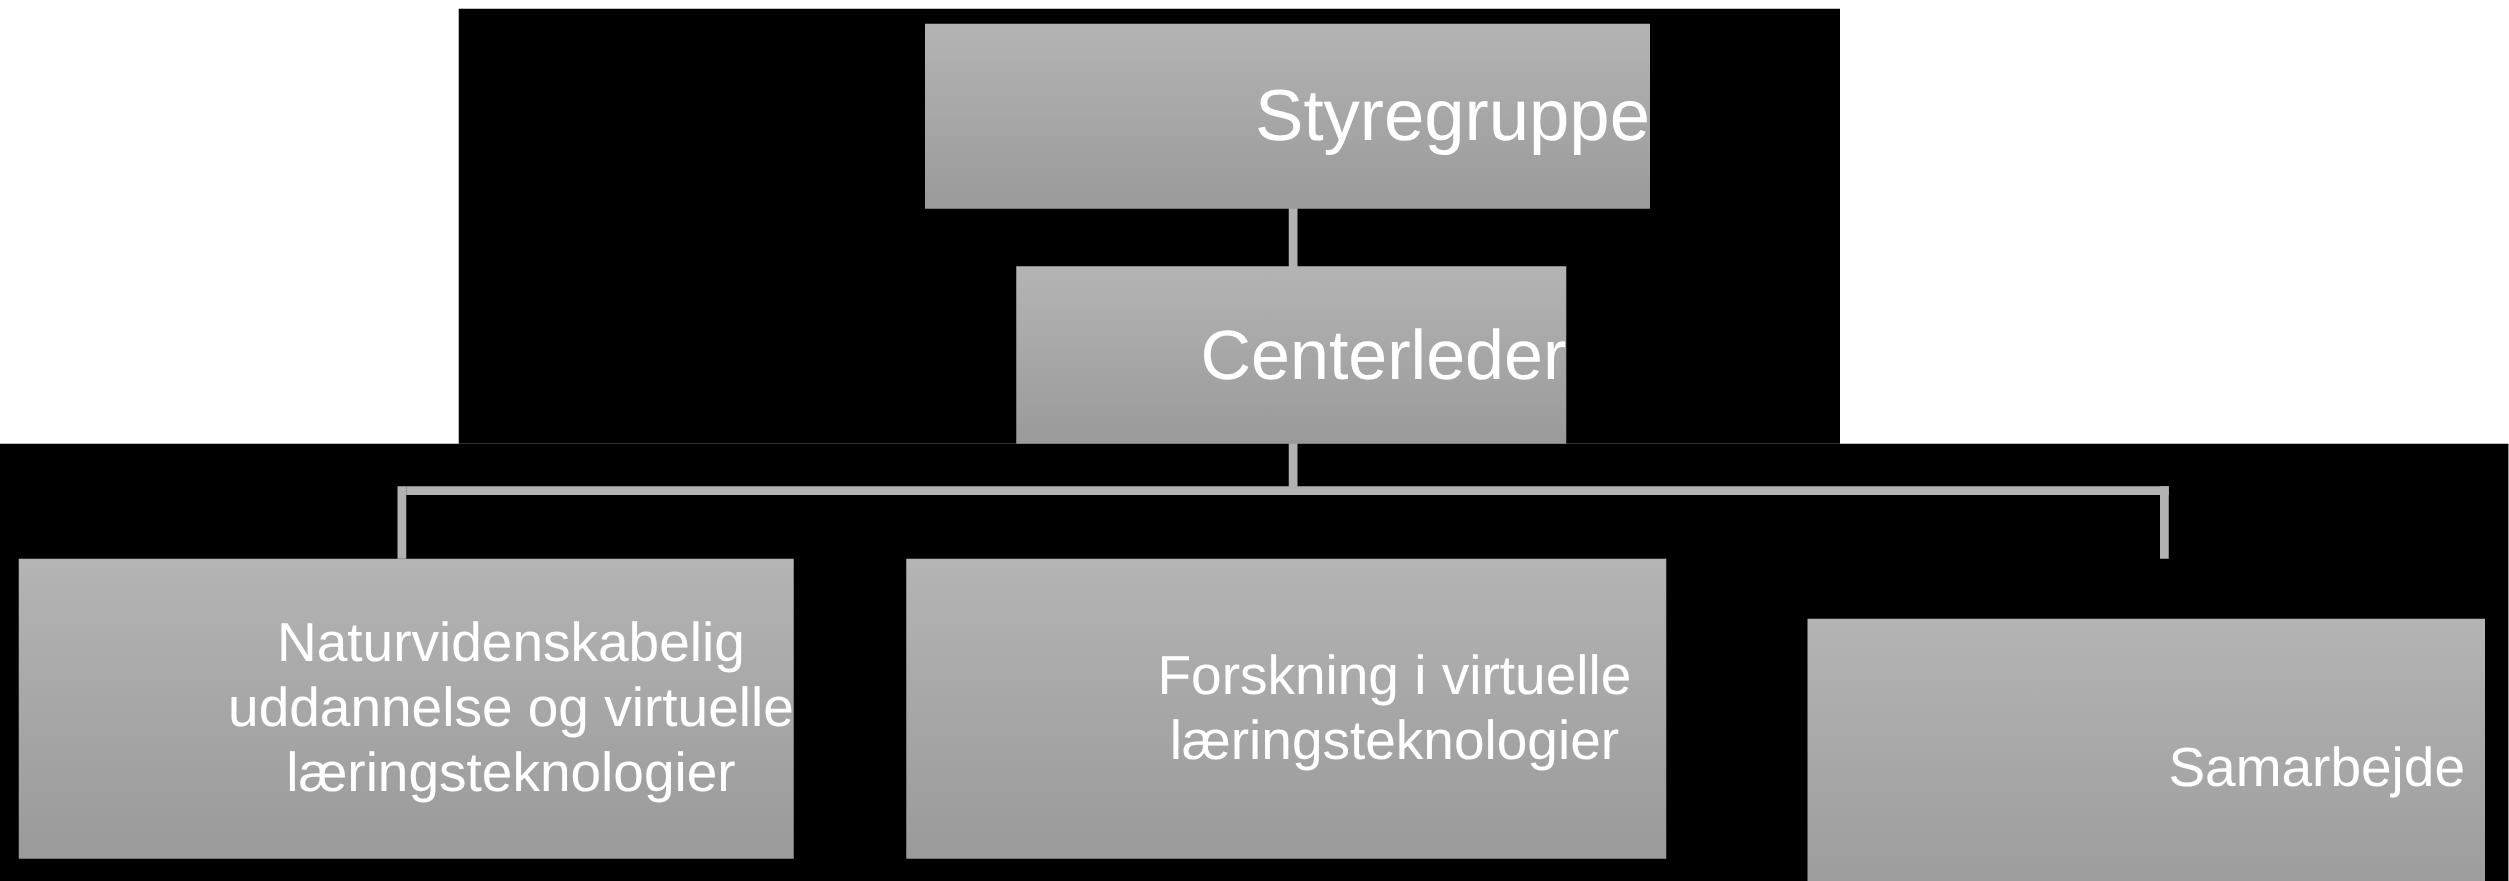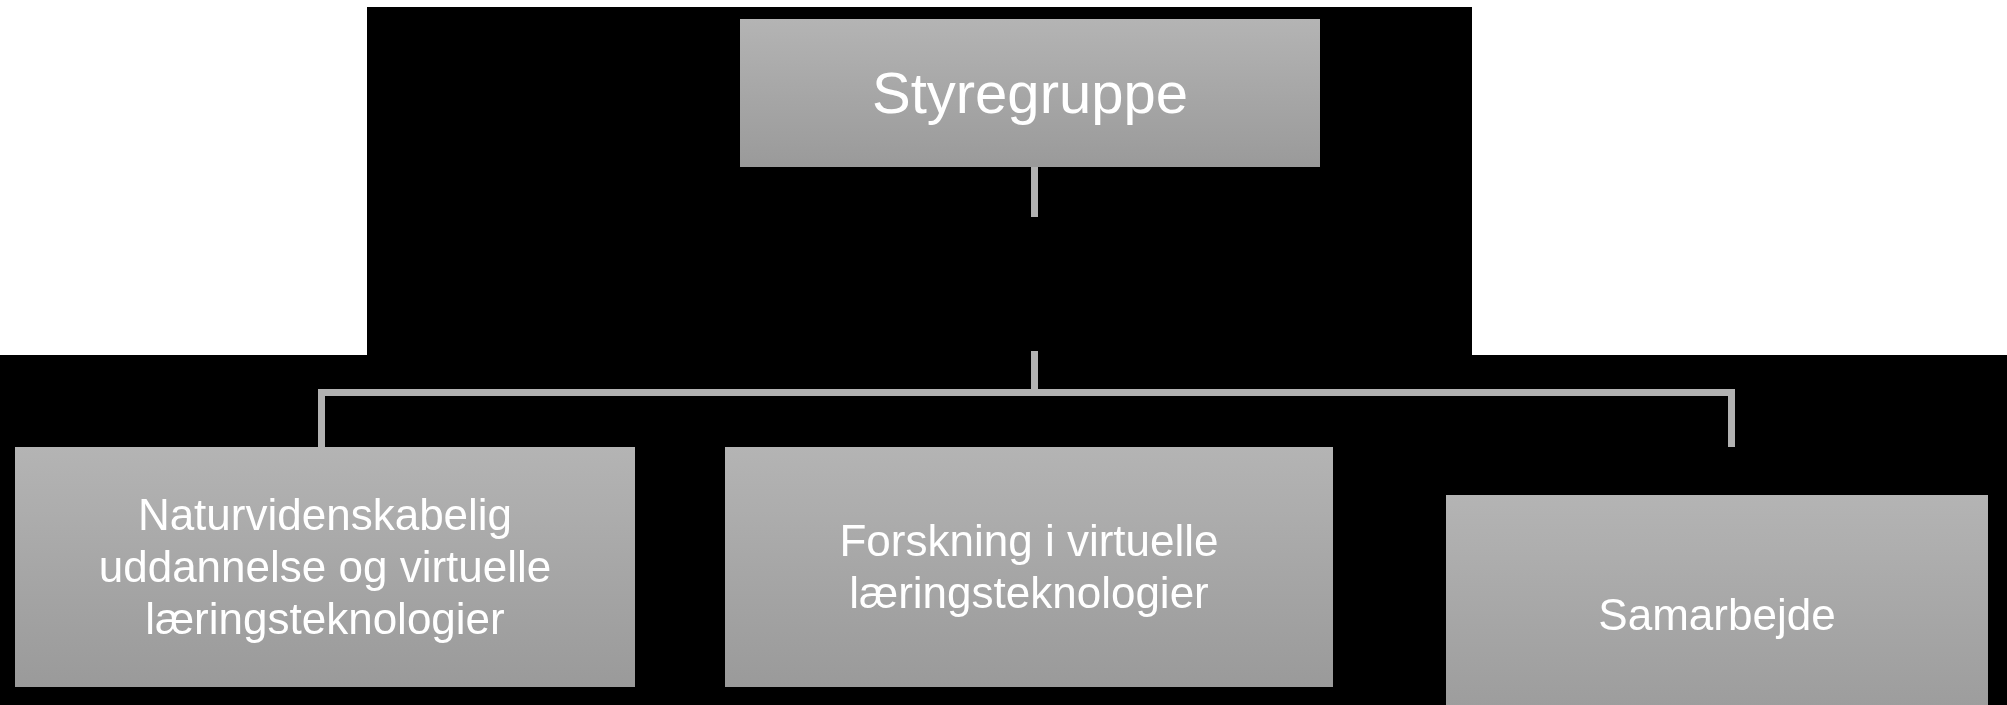--- a/index.html
+++ b/index.html
@@ -68,21 +68,21 @@
     left: 1728px;
     top: 389px;
     width: 7px;
     height: 58px;
   }
   
   .node {
     position: absolute;
     display: flex;
     align-items: center;
-    justify-content: center;
+    justify-content: flex-end;
     text-align: center;
     color: #ffffff;
     background: linear-gradient(to bottom, #b4b4b4 0%, #a8a8a8 45%, #9a9a9a 100%);
     box-sizing: border-box;
     line-height: 1.18;
     overflow: hidden;
   }
   #node-styregruppe {
     left: 740px;
     top: 19px;
@@ -96,21 +96,21 @@
     width: 440px;
     height: 142px;
     font-size: 56px;
   }
   #node-naturvidenskabelig {
     left: 15px;
     top: 447px;
     width: 620px;
     height: 240px;
     font-size: 44px;
-    padding: 0 32px;
+    padding: 0 0;
   }
   #node-forskning {
     left: 725px;
     top: 447px;
     width: 608px;
     height: 240px;
     font-size: 44px;
     padding: 0 28px;
   }
   #node-samarbejde {
@@ -138,20 +138,23 @@
   <div class="connector" id="conn-styregruppe-centerleder"></div>
   <div class="connector" id="conn-centerleder-stub"></div>
   <div class="connector" id="conn-bus-horizontal"></div>
   <div class="connector" id="conn-drop-left"></div>
   <div class="connector" id="conn-drop-right"></div>
 
   <div class="node" id="node-styregruppe">
     <span class="node-label">Styregruppe</span>
   </div>
 
+  <div class="node" id="node-centerleder">
+    <span class="node-label">Centerleder</span>
+  </div>
 
   <div class="node" id="node-naturvidenskabelig">
     <span class="node-label">Naturvidenskabelig
 uddannelse og virtuelle
 læringsteknologier</span>
   </div>
 
   <div class="node" id="node-forskning">
     <span class="node-label">Forskning i virtuelle
 læringsteknologier</span>

